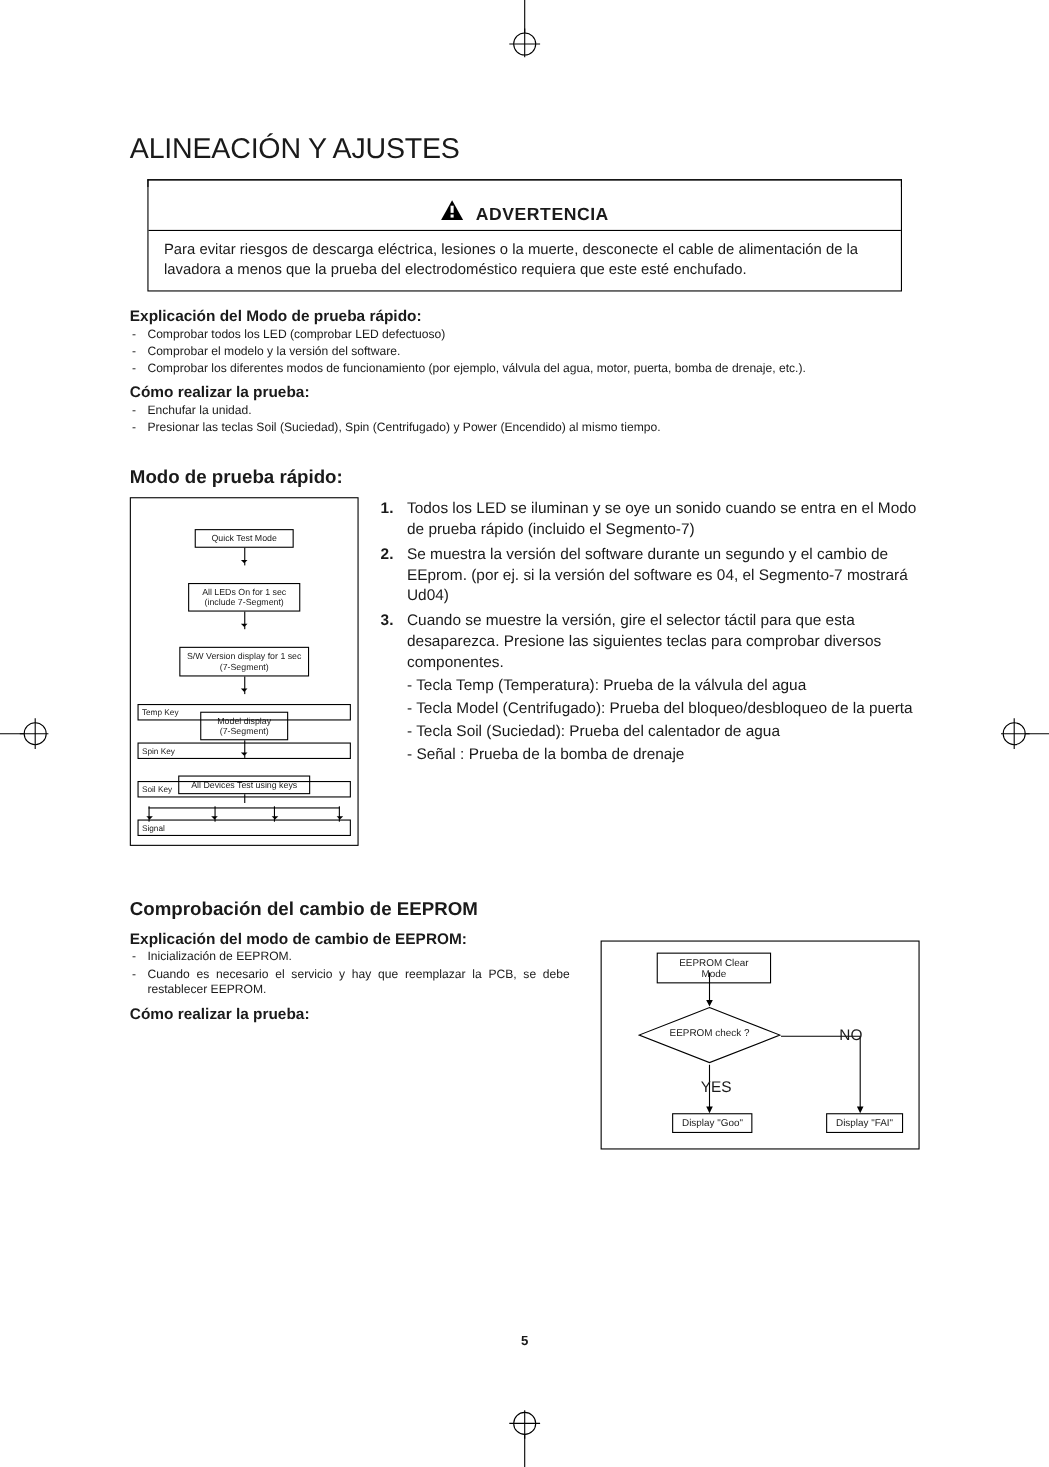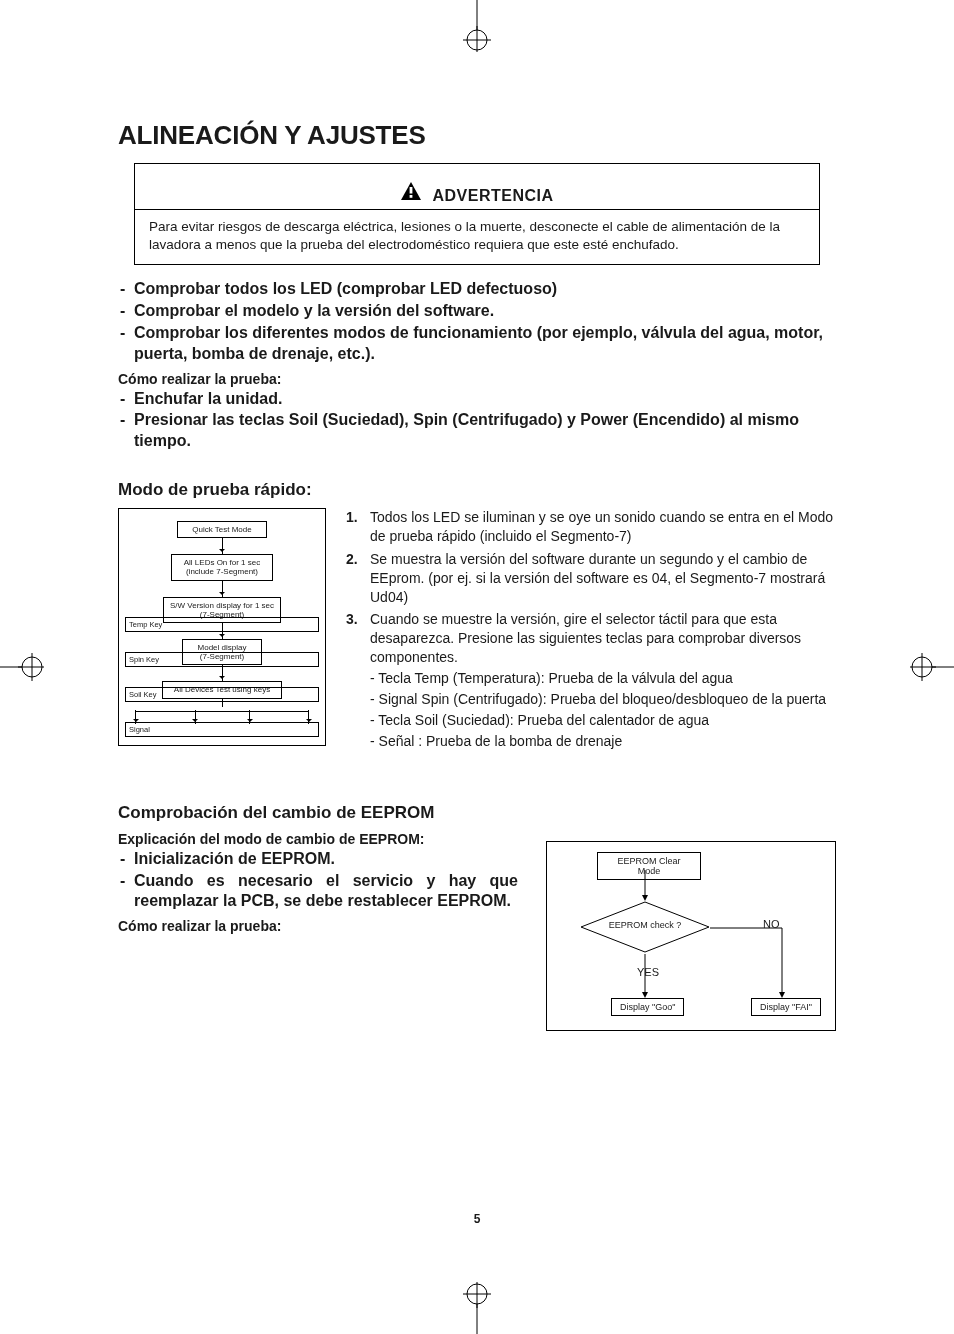--- a/index.html
+++ b/index.html
@@ -29,21 +29,21 @@
   .crop-left { left: -8px; }
   .crop-right { right: -8px; }
   .page {
     position: relative;
     box-sizing: border-box;
     padding: 120px 118px 140px 118px;
     min-height: 1334px;
   }
   h1 {
     font-size: 26px;
-    font-weight: 700;
+    font-weight: 400;
     margin: 0 0 12px 0;
     letter-spacing: -0.2px;
   }
   .warn-box-outer {
     border: 1px solid #000;
     margin: 8px 16px 14px 16px;
     padding: 0;
   }
   .warn-title-row {
     border-bottom: 1px solid #000;
@@ -84,22 +84,21 @@
   }
   .section-bold {
     font-weight: 700;
     font-size: 14px;
     margin-top: 6px;
   }
   ul.dashed {
     list-style: none;
     padding: 0;
     margin: 2px 0 6px 0;
-    font-size: 16px;
-    font-weight: bold;
+    font-size: 11px;
   }
   ul.dashed > li {
     position: relative;
     padding-left: 16px;
     line-height: 1.3;
     margin: 1px 0;
   }
   ul.dashed > li::before {
     content: "-";
     position: absolute;
@@ -120,21 +119,21 @@
     width: 208px;
     flex: 0 0 208px;
     padding: 12px 6px 8px 6px;
     box-sizing: border-box;
     position: relative;
   }
   .flow-node {
     border: 1px solid #000;
     font-size: 8px;
     text-align: center;
-    margin: 0 auto 0 auto;
+    margin: 16px auto 0 auto;
     padding: 3px 4px;
     line-height: 1.15;
     width: 92px;
   }
   .arrow-down {
     width: 1px;
     height: 16px;
     background: #000;
     margin: 0 auto;
     position: relative;
@@ -238,21 +237,21 @@
     position: absolute;
   }
   .diamond {
     position: absolute;
     width: 130px;
     height: 52px;
   }
   .diamond svg { display:block; }
   .d-label {
     position: absolute;
-    font-size: 11px;
+    font-size: 14px;
     white-space: nowrap;
   }
   .pagenum {
     position: absolute;
     left: 50%;
     bottom: 108px;
     transform: translateX(-50%);
     font-size: 12px;
     font-weight: 700;
   }
@@ -296,20 +295,21 @@
       <svg width="22" height="20" viewBox="0 0 22 20">
         <polygon points="11,1 21,19 1,19" fill="#000"></polygon>
         <rect x="9.6" y="6" width="2.8" height="6.5" fill="#fff"></rect>
         <rect x="9.6" y="14" width="2.8" height="2.8" fill="#fff"></rect>
       </svg>
       <span class="warn-title">ADVERTENCIA</span>
     </div>
     <div class="warn-body">Para evitar riesgos de descarga eléctrica, lesiones o la muerte, desconecte el cable de alimentación de la lavadora a menos que la prueba del electrodoméstico requiera que este esté enchufado.</div>
   </div>
 
+  <div class="section-bold">Explicación del Modo de prueba rápido:</div>
   <ul class="dashed">
     <li>Comprobar todos los LED (comprobar LED defectuoso)</li>
     <li>Comprobar el modelo y la versión del software.</li>
     <li>Comprobar los diferentes modos de funcionamiento (por ejemplo, válvula del agua, motor, puerta, bomba de drenaje, etc.).</li>
   </ul>
 
   <div class="section-bold">Cómo realizar la prueba:</div>
   <ul class="dashed">
     <li>Enchufar la unidad.</li>
     <li>Presionar las teclas Soil (Suciedad), Spin (Centrifugado) y Power (Encendido) al mismo tiempo.</li>
@@ -346,21 +346,21 @@
         </div>
       </div>
     </div>
 
     <ol class="steps">
       <li>Todos los LED se iluminan y se oye un sonido cuando se entra en el Modo de prueba rápido (incluido el Segmento-7)</li>
       <li>Se muestra la versión del software durante un segundo y el cambio de EEprom. (por ej. si la versión del software es 04, el Segmento-7 mostrará Ud04)</li>
       <li>
         <span>Cuando se muestre la versión, gire el selector táctil para que esta desaparezca. Presione las siguientes teclas para comprobar diversos componentes.</span>
         <span class="sub-dash">- Tecla Temp (Temperatura): Prueba de la válvula del agua</span>
-        <span class="sub-dash">- Signal Spin (Centrifugado): Prueba del bloqueo/desbloqueo de la puerta</span>
+        <span class="sub-dash">- Tecla Model (Centrifugado): Prueba del bloqueo/desbloqueo de la puerta</span>
         <span class="sub-dash">- Tecla Soil (Suciedad): Prueba del calentador de agua</span>
         <span class="sub-dash">- Señal : Prueba de la bomba de drenaje</span>
       </li>
     </ol>
   </div>
 
   <h2 class="sub" style="margin-top:48px">Comprobación del cambio de EEPROM</h2>
 
   <div class="eeprom-cols">
     <div class="eeprom-left">

